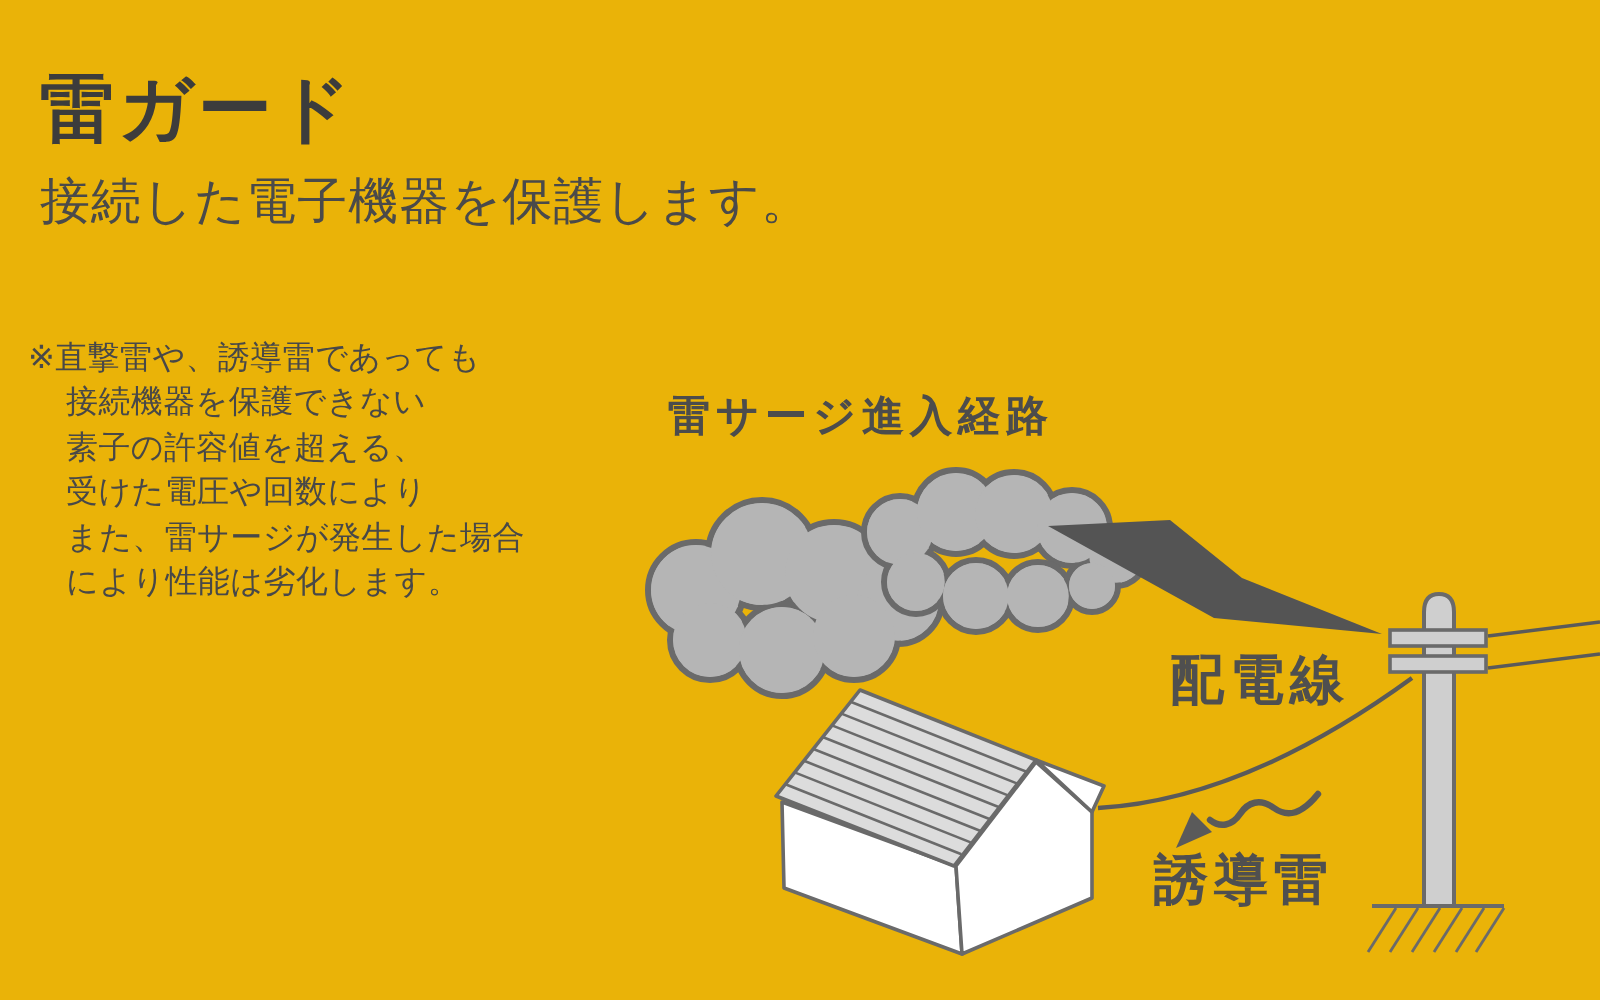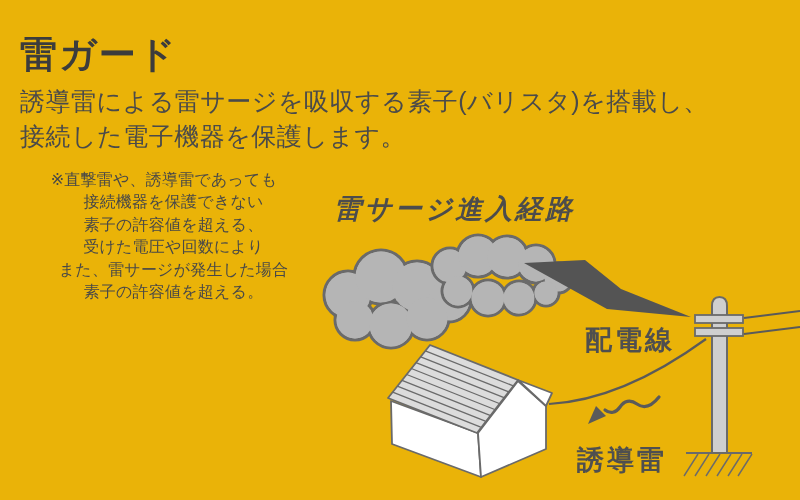--- a/index.html
+++ b/index.html
@@ -12,53 +12,52 @@
     font-size:37px;font-weight:700;color:#3c3c3c;letter-spacing:2px;line-height:1.3;
   }
   .desc{
     position:absolute;left:20px;top:84px;
     font-size:25px;font-weight:500;color:#4a4a4a;line-height:35px;letter-spacing:.5px;
   }
   .note{
     position:absolute;left:14px;top:169px;width:300px;
     font-size:16px;font-weight:500;color:#484848;line-height:22.4px;letter-spacing:.2px;
   }
-  .note-line{margin-left:19px;text-align:center;}
+  .note-line{margin-left:19px;}
   .note-line.first{margin-left:0;}
   .diagram-title{
     position:absolute;left:334px;top:190px;
-    font-size:27px;font-weight:700;color:#4c4c4c;letter-spacing:3px;line-height:38px;font-style:italic;
+    font-size:21px;font-weight:700;color:#4c4c4c;letter-spacing:3px;line-height:38px;
   }
   .svg-layer{position:absolute;left:0;top:0;width:800px;height:500px;}
   .diagram-label{
     position:absolute;font-size:27px;font-weight:700;color:#4f4f4f;
     letter-spacing:3px;line-height:32px;white-space:nowrap;
   }
   .label-power{left:585px;top:324px;text-align:center;}
-  .label-induced{left:577px;top:444px;}
+  .label-induced{left:577px;top:424px;}
 </style>
 </head>
 <body>
 
 <div class="page">
 
   <h1 class="page-title">雷ガード</h1>
 
   <div class="desc">
-    <div>誘導雷による雷サージを吸収する素子(バリスタ)を搭載し、</div>
     <div>接続した電子機器を保護します。</div>
   </div>
 
   <div class="note">
     <div class="note-line first">※直撃雷や、誘導雷であっても</div>
     <div class="note-line">接続機器を保護できない</div>
     <div class="note-line">素子の許容値を超える、</div>
     <div class="note-line">受けた電圧や回数により</div>
     <div class="note-line">また、雷サージが発生した場合</div>
-    <div class="note-line">素子の許容値を超える。</div>
+    <div class="note-line">により性能は劣化します。</div>
   </div>
 
   <div class="diagram-title">雷サージ進入経路</div>
 
   <svg class="svg-layer" viewBox="0 0 800 500">
 
     <g stroke="#6a6a6a" stroke-width="3" fill="#b5b5b5">
       <circle cx="348" cy="295" r="24"></circle>
         <circle cx="381" cy="277" r="27"></circle>
       <circle cx="417" cy="287" r="26"></circle>

